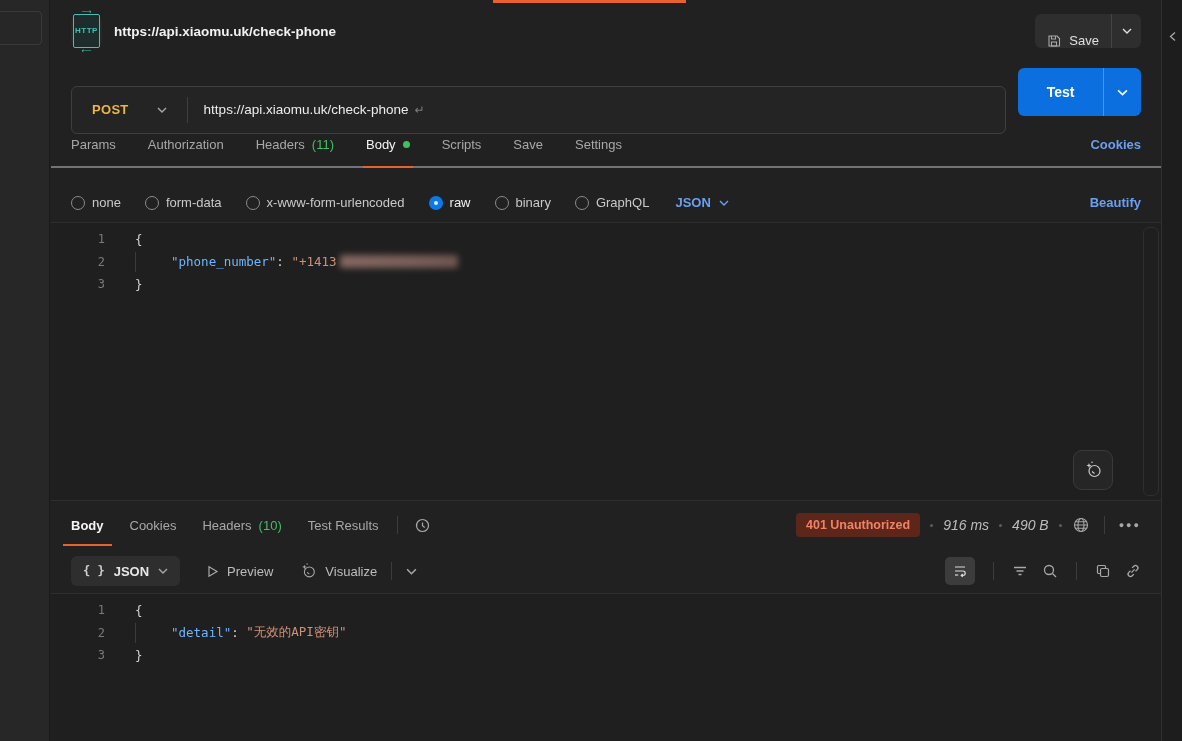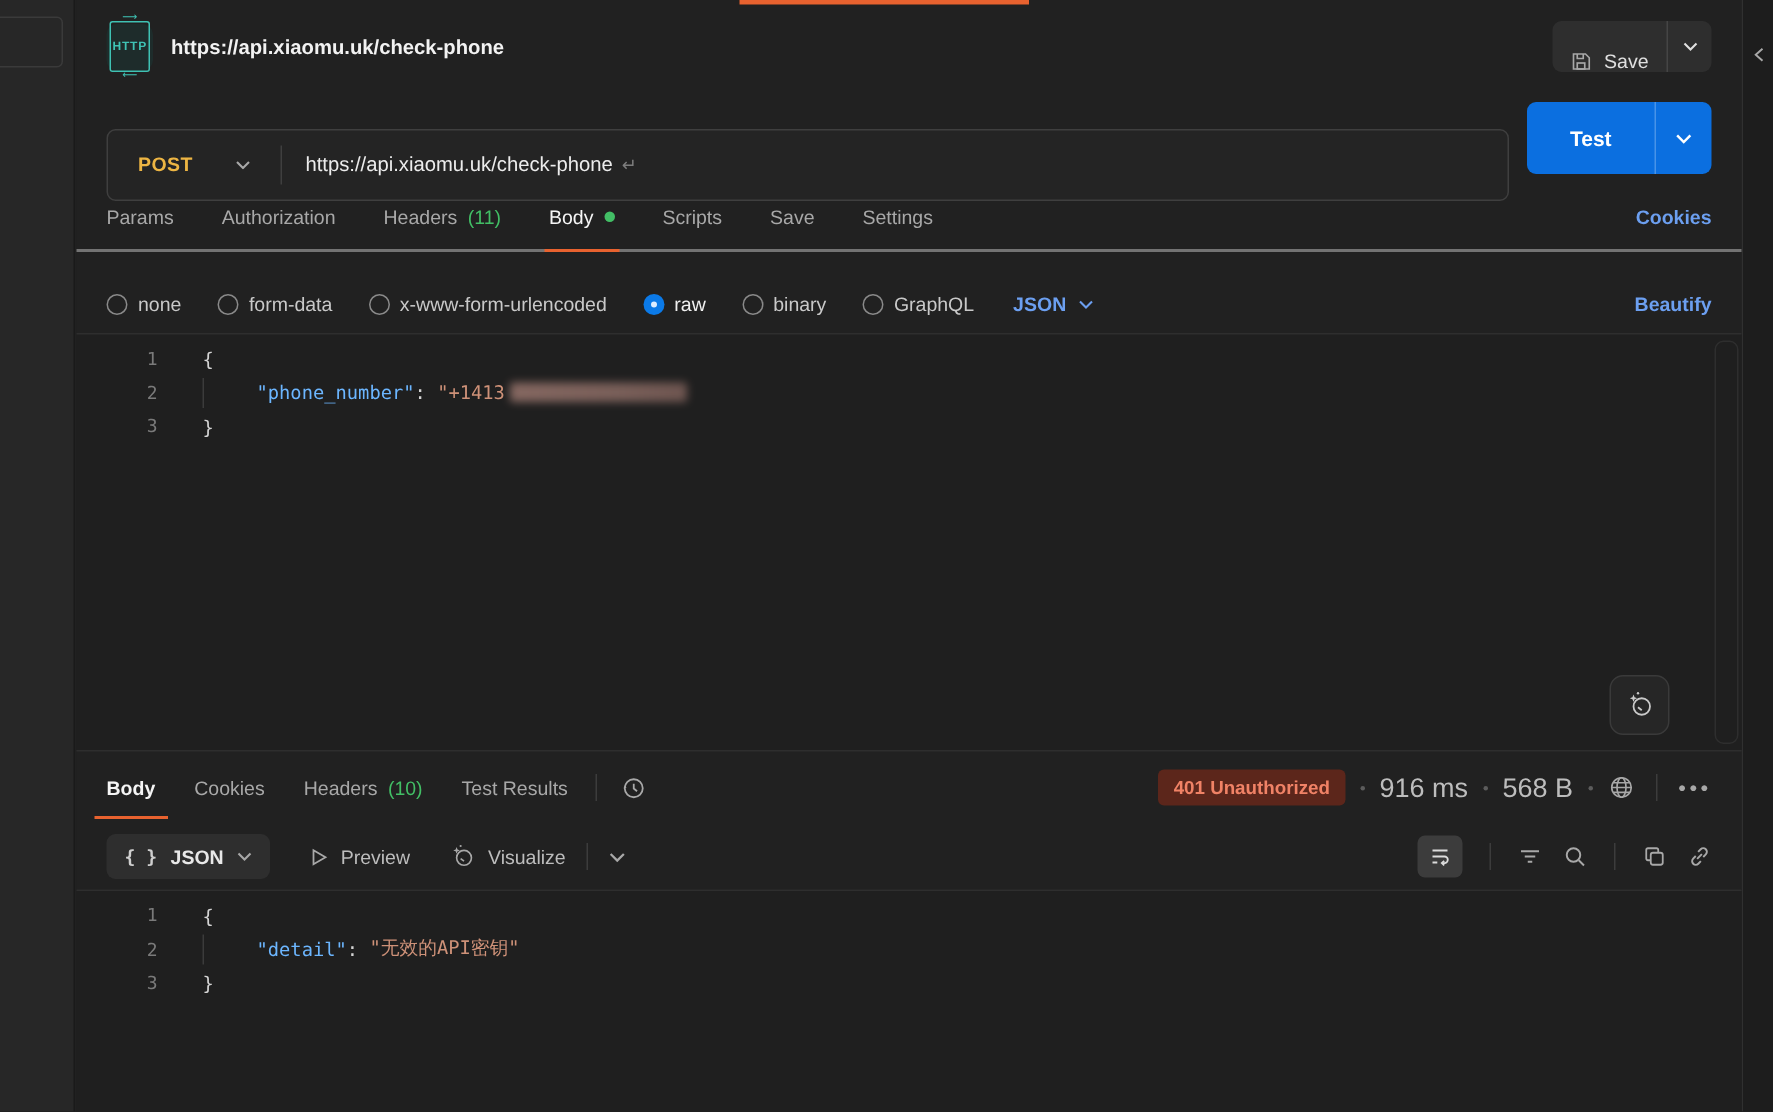--- a/index.html
+++ b/index.html
@@ -122,21 +122,21 @@
   .rtab.active { color:#f5f5f5; font-weight:bold; }
   .rtab.active::after { content:""; position:absolute; left:-8px; right:-8px; bottom:3px;
     height:2px; background:#e8622f; }
   .v-div { width:1px; height:18px; background:#3c3c3c; margin:0 4px; }
   .icon-btn { color:#a8a8a8; cursor:pointer; display:flex; align-items:center;
     justify-content:center; }
   .resp-meta { margin-left:auto; display:flex; align-items:center; gap:10px; }
   .status-badge { background:#5c261b; color:#f08266; font-weight:bold; font-size:12.5px;
     padding:5px 10px; border-radius:4px; cursor:pointer; }
   .meta-dot { width:3px; height:3px; border-radius:50%; background:#5c5c5c; }
-  .meta-txt { color:#bdbdbd; font-size:18px; cursor:pointer; }
+  .meta-txt { color:#bdbdbd; font-size:14px; cursor:pointer;font-style:italic; }
   .dots { color:#a8a8a8; font-size:9px; letter-spacing:2px; cursor:pointer; }
 
   .resp-toolbar { height:44px; display:flex; align-items:center; padding:0 20px; flex:none; }
   .fmt-btn { display:flex; align-items:center; gap:9px; background:#2e2e2e; border-radius:6px;
     height:30px; padding:0 12px; color:#e8e8e8; font-weight:bold; cursor:pointer; }
   .fmt-btn .curly { font-family:"DejaVu Sans Mono", monospace; font-size:12px; color:#cfcfcf; }
   .tool-item { display:flex; align-items:center; gap:8px; color:#bdbdbd; cursor:pointer;
     margin-left:26px; }
   .resp-toolbar .right { margin-left:auto; display:flex; align-items:center; gap:14px; }
   .wrap-btn { background:#3c3c3c; border-radius:5px; width:30px; height:28px; color:#dcdcdc; }
@@ -333,21 +333,21 @@
           <circle cx="8.5" cy="8.5" r="6"></circle>
           <path d="M8.5 5.5v3.2l2.2 1.8"></path>
           <path d="M2.5 6.5l-.8 2 2-.3" fill="currentColor" stroke="none"></path>
         </svg>
       </div>
       <div class="resp-meta">
         <span class="status-badge">401 Unauthorized</span>
         <span class="meta-dot"></span>
         <span class="meta-txt">916 ms</span>
         <span class="meta-dot"></span>
-        <span class="meta-txt">568 B</span>
+        <span class="meta-txt">490 B</span>
         <span class="meta-dot"></span>
         <span class="icon-btn">
           <svg width="18" height="18" viewBox="0 0 18 18" fill="none" stroke="currentColor" stroke-width="1.1">
             <circle cx="9" cy="9" r="6.5"></circle>
             <ellipse cx="9" cy="9" rx="3" ry="6.5"></ellipse>
             <path d="M2.5 9h13M3.5 5.8h11M3.5 12.2h11"></path>
           </svg>
         </span>
         <span class="v-div"></span>
         <span class="dots">●●●</span>

